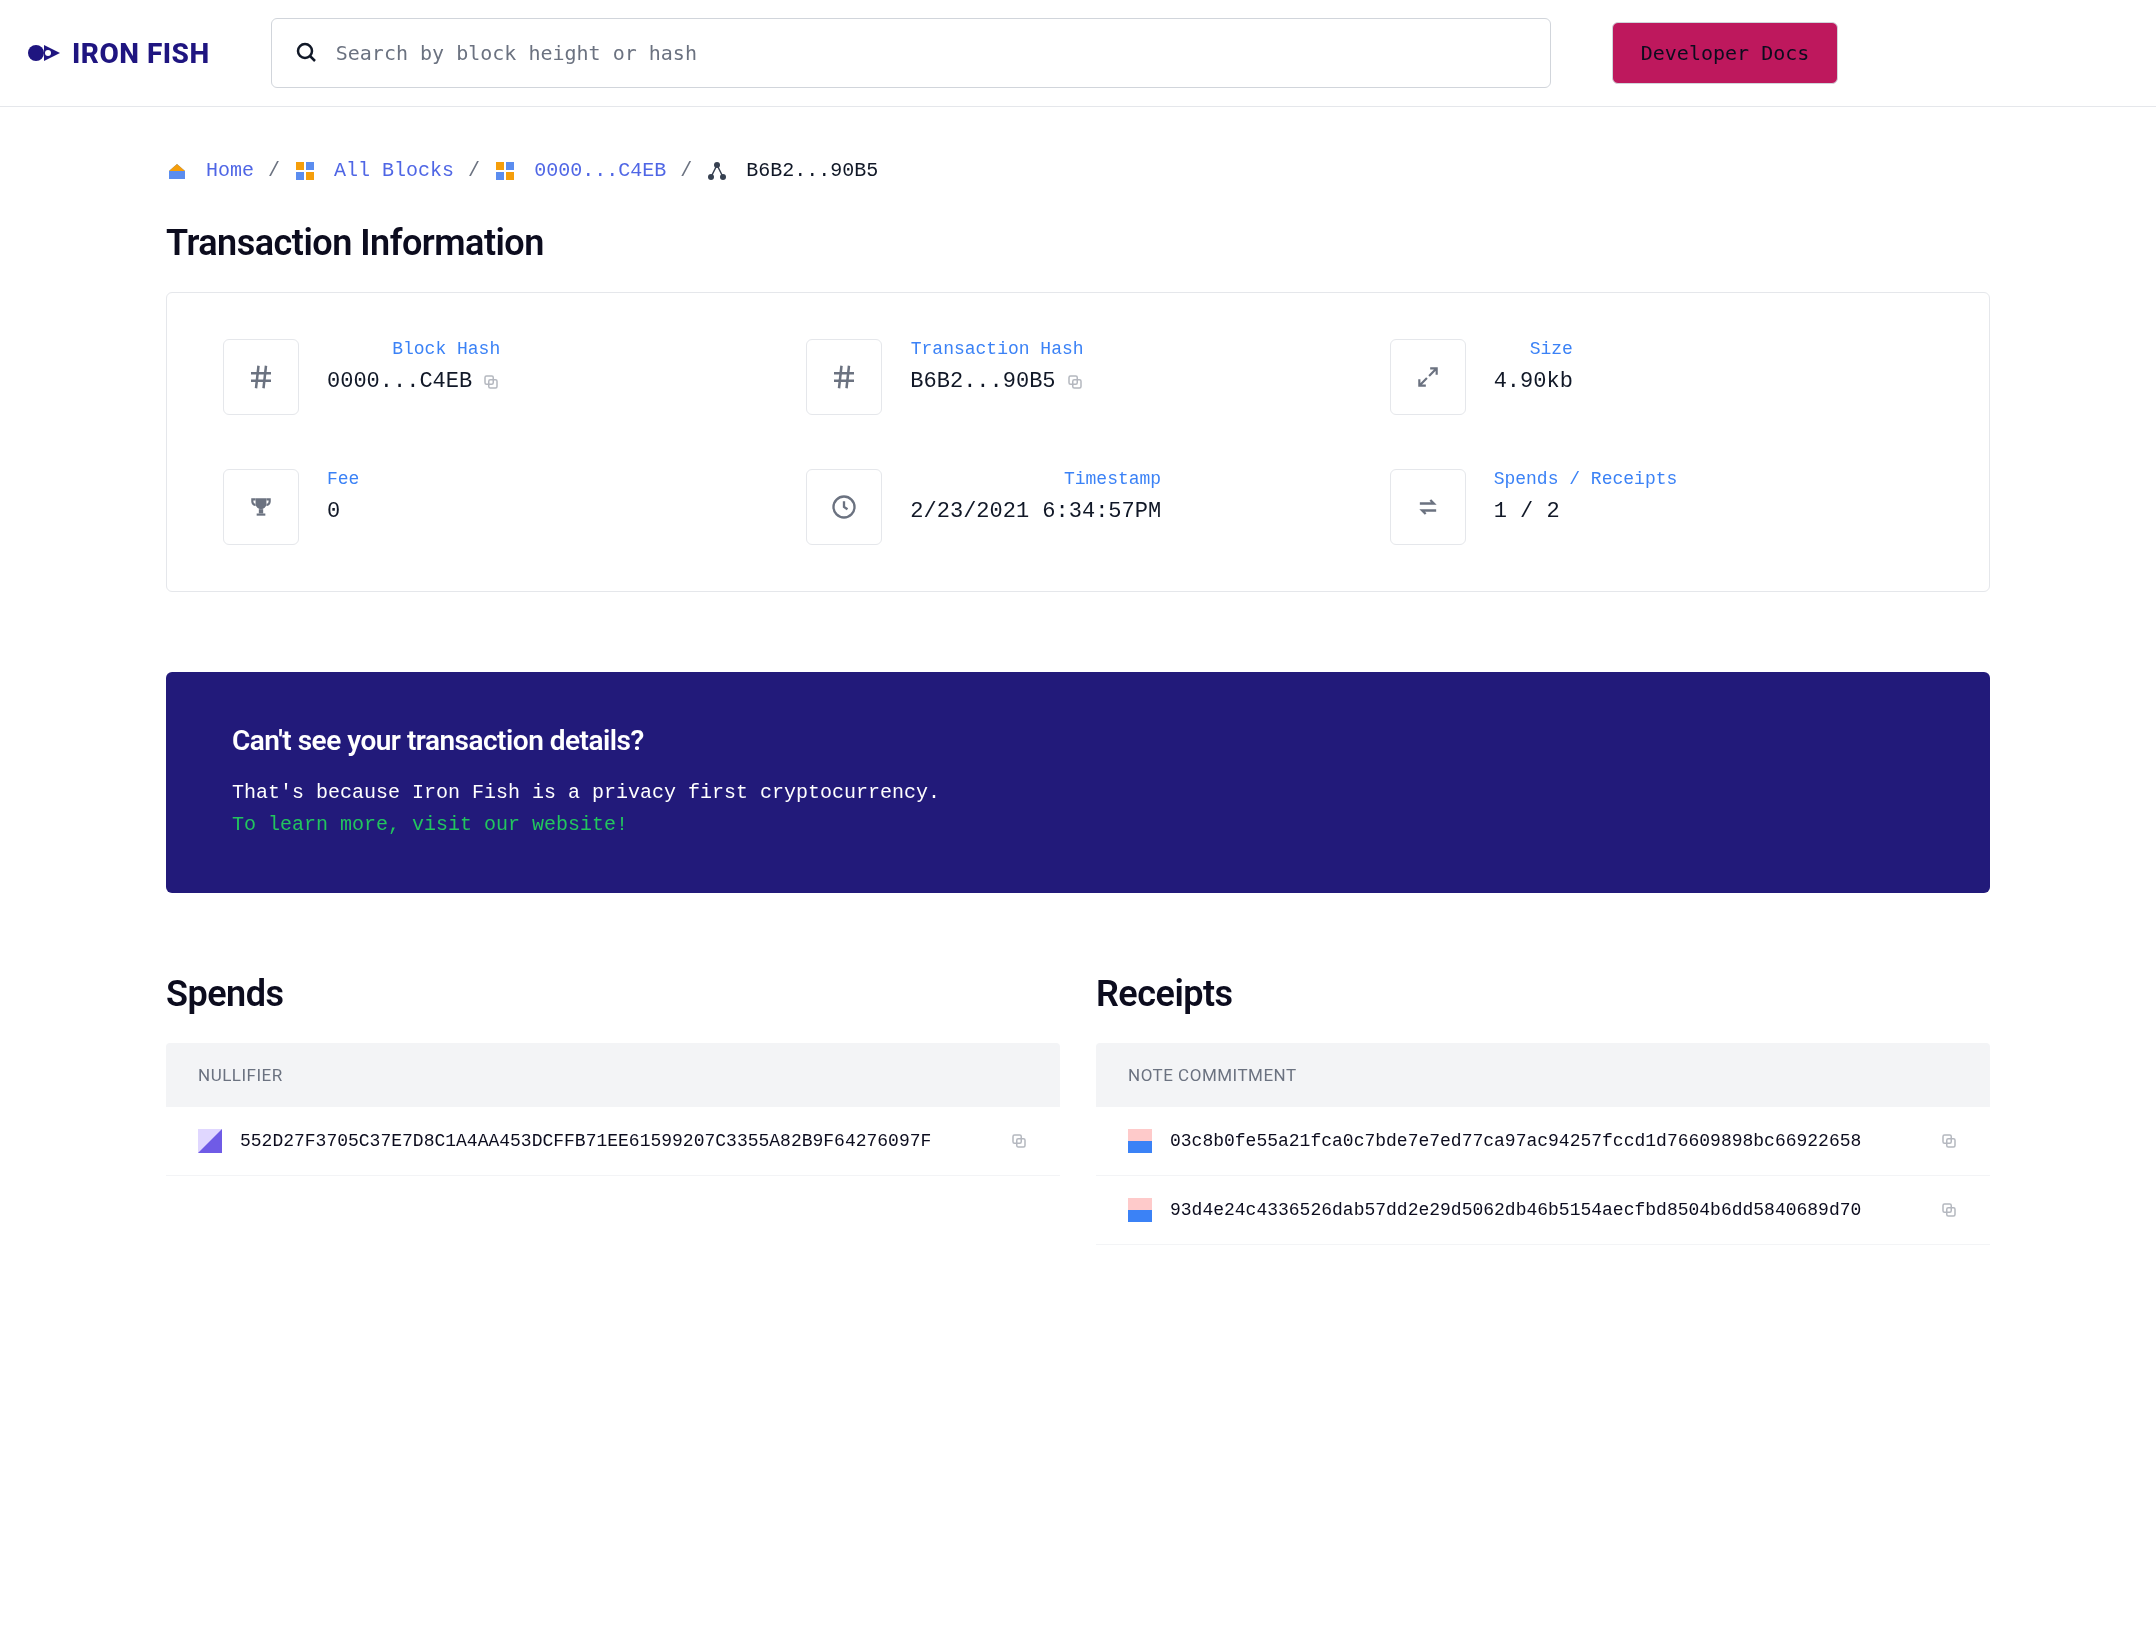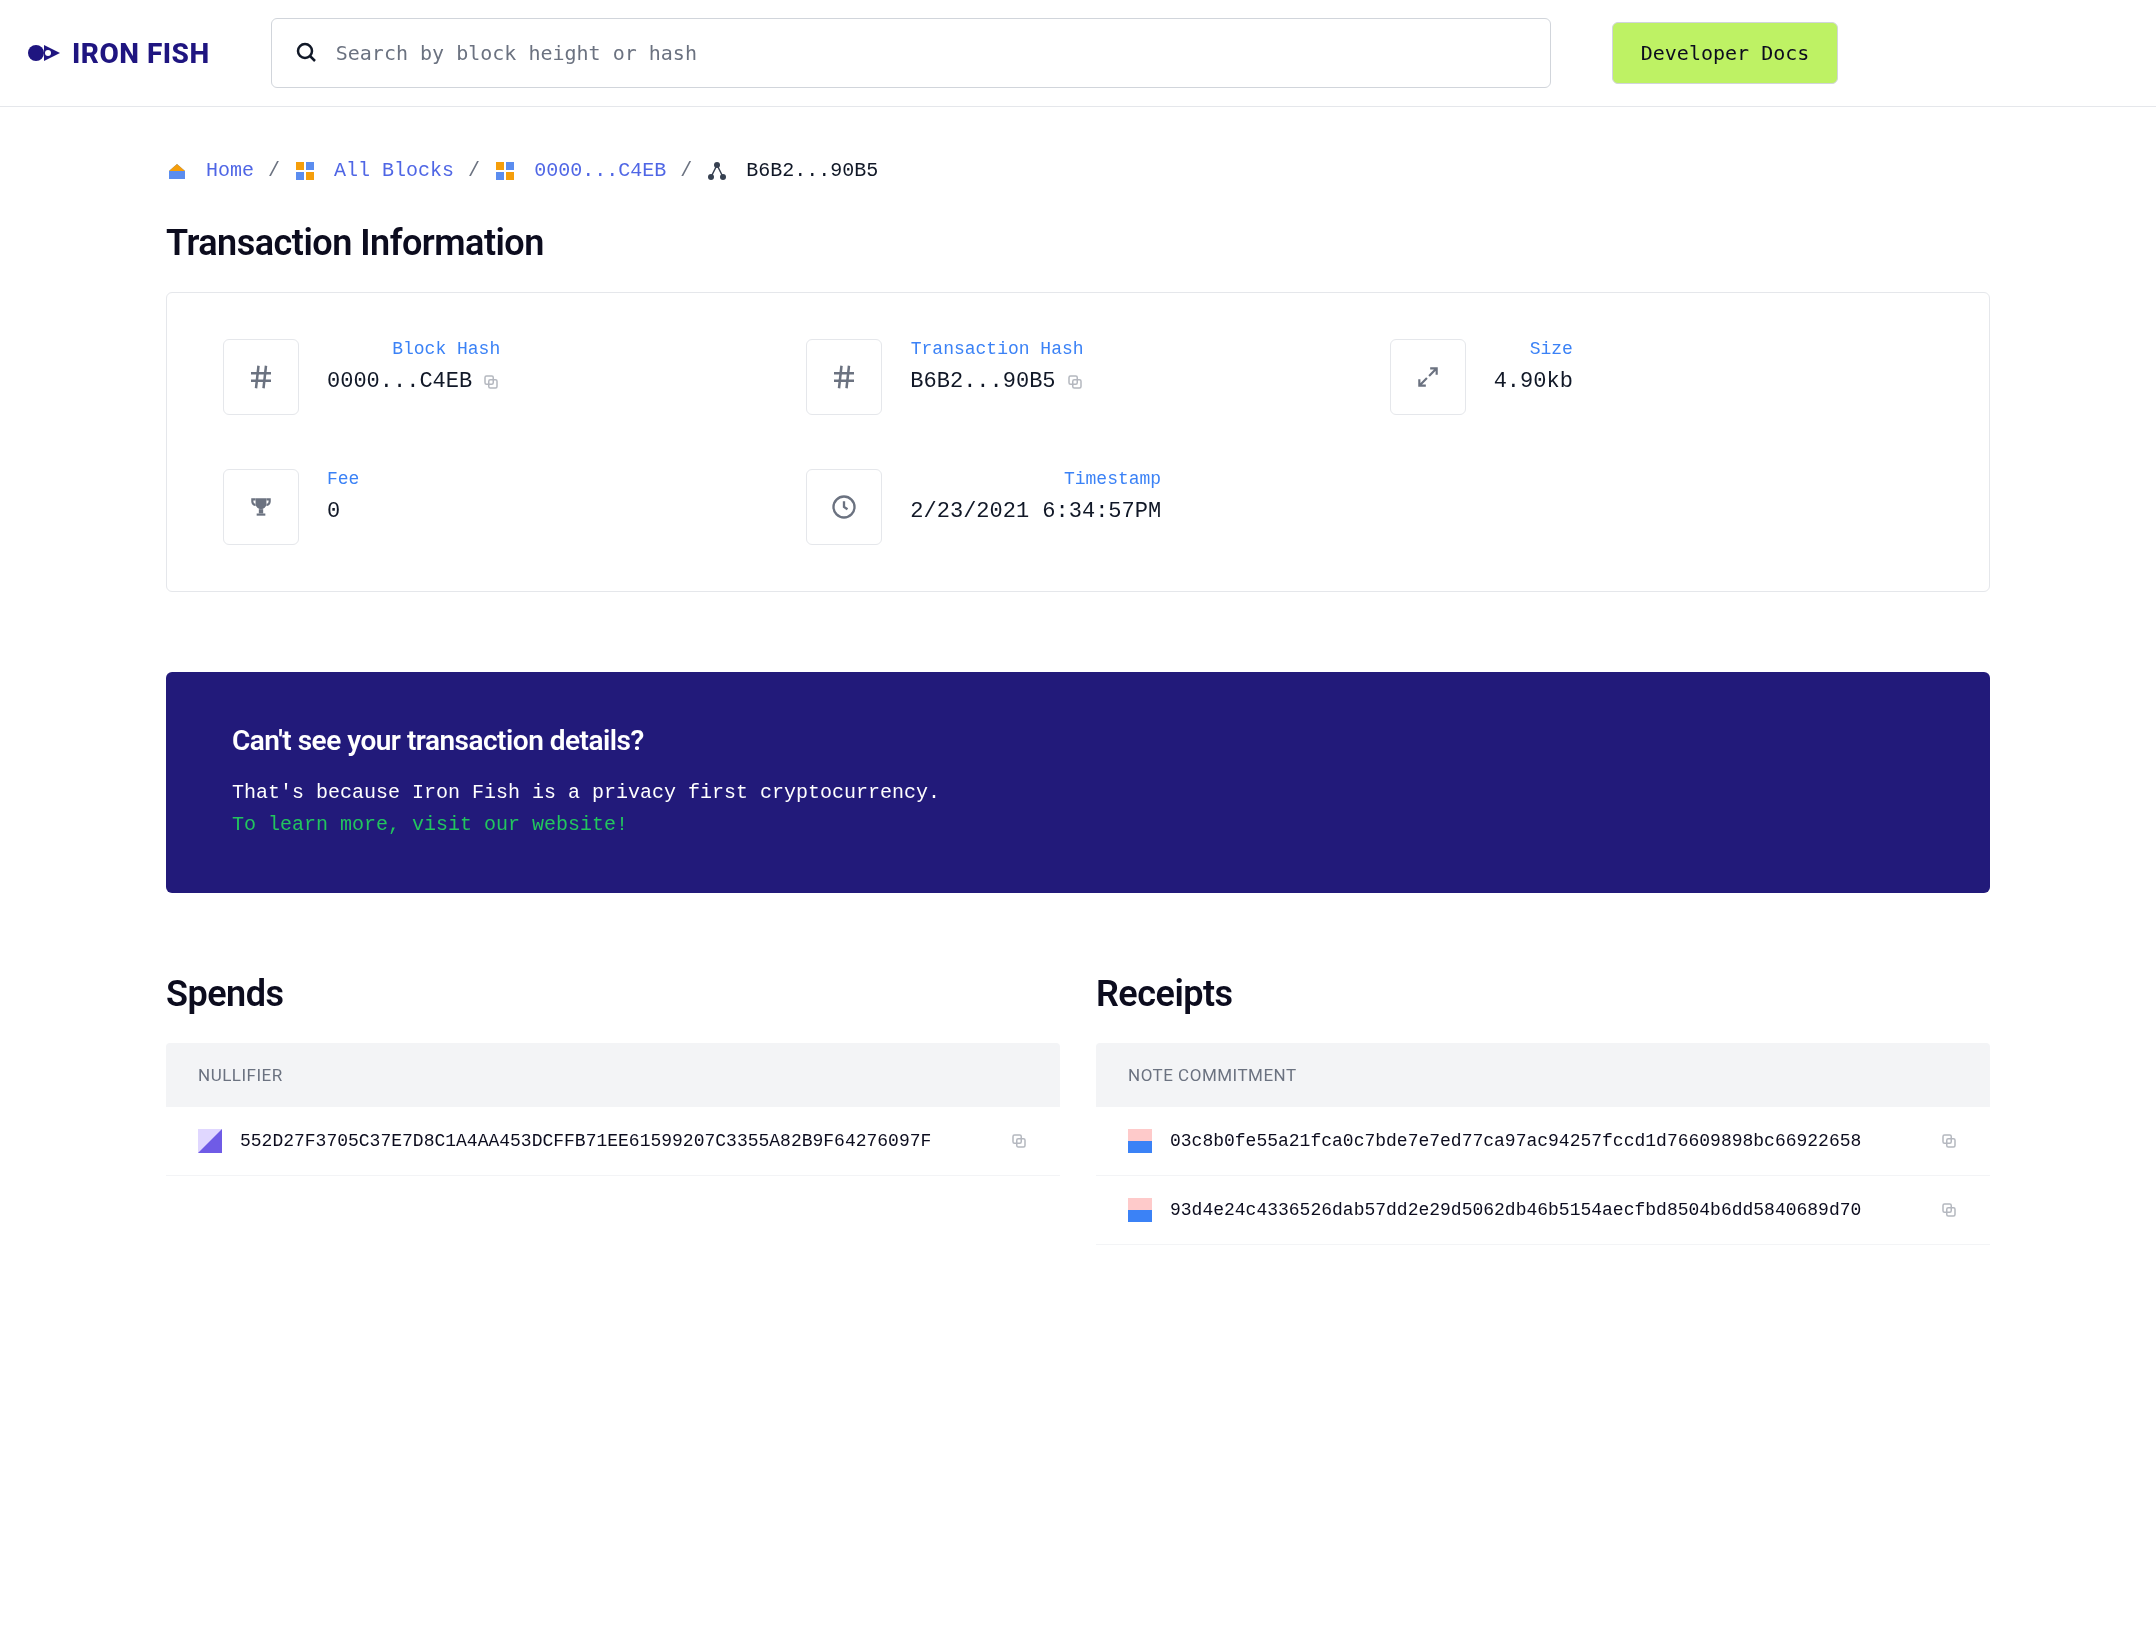--- a/index.html
+++ b/index.html
@@ -6,21 +6,21 @@
 body { font-family: -apple-system, BlinkMacSystemFont, "Segoe UI", Roboto, sans-serif; background: #fff; color: #0c0c1e; }
 .mono { font-family: "SFMono-Regular", Consolas, "Liberation Mono", Menlo, monospace; }
 
 .header { display: flex; align-items: center; padding: 18px 28px; border-bottom: 1px solid #e5e7eb; gap: 61px; }
 .logo { display: flex; align-items: center; gap: 10px; font-weight: 800; font-size: 28px; letter-spacing: 0.5px; color: #1f1580; }
 .logo-icon { width: 34px; height: 28px; }
 .search-wrap { flex: 1; position: relative; max-width: 1280px; }
 .search-wrap svg { position: absolute; left: 24px; top: 50%; transform: translateY(-50%); }
 .search-input { width: 100%; padding: 22px 22px 22px 64px; border: 1px solid #d1d5db; border-radius: 6px; font-size: 20px; font-family: inherit; color: #374151; }
 .search-input::placeholder { color: #6b7280; font-family: "SFMono-Regular", Consolas, Menlo, monospace; }
-.dev-docs { padding: 18px 28px; border: 1px solid #d1d5db; border-radius: 6px; background: #bef264; font-size: 20px; font-family: "SFMono-Regular", Consolas, Menlo, monospace; color: #0c0c1e; cursor: pointer; white-space: nowrap; }
+.dev-docs { padding: 18px 28px; border: 1px solid #d1d5db; border-radius: 6px; background: #be185d; font-size: 20px; font-family: "SFMono-Regular", Consolas, Menlo, monospace; color: #0c0c1e; cursor: pointer; white-space: nowrap; }
 
 .container { max-width: 2000px; margin: 0 auto; padding: 0 88px; }
 
 .breadcrumb { display: flex; align-items: center; gap: 14px; padding: 52px 0 40px; font-size: 20px; }
 .breadcrumb .sep { color: #6b7280; }
 .breadcrumb a { color: #4f66e5; text-decoration: none; }
 .breadcrumb .current { color: #111827; }
 .bc-icon { display: inline-flex; width: 22px; height: 22px; vertical-align: middle; margin-right: 6px; }
 
 h1.section { font-size: 36px; font-weight: 600; margin-bottom: 28px; letter-spacing: -0.5px; }
@@ -197,20 +197,31 @@
             <circle cx="12" cy="12" r="9"></circle>
             <path d="M12 7v5l3 2"></path>
           </svg>
       </div>
       <div class="info-text">
         <span class="info-label mono">Timestamp</span>
         <span class="info-value mono">2/23/2021 6:34:57PM</span>
       </div>
     </div>
 
+    <div class="info-item">
+      <div class="info-icon">
+        <svg width="28" height="28" viewBox="0 0 24 24" fill="none" stroke="#6b7280" stroke-width="2">
+            <path d="M5 9h12l-3-3M19 15H7l3 3"></path>
+          </svg>
+      </div>
+      <div class="info-text">
+        <span class="info-label mono">Spends / Receipts</span>
+        <span class="info-value mono">1 / 2</span>
+      </div>
+    </div>
 
   </div>
 
   <div class="banner">
     <h2>Can't see your transaction details?</h2>
     <p class="mono">
       <span>That's because Iron Fish is a privacy first cryptocurrency.</span><br>
       <a href="#">To learn more, visit our website!</a>
     </p>
   </div>

